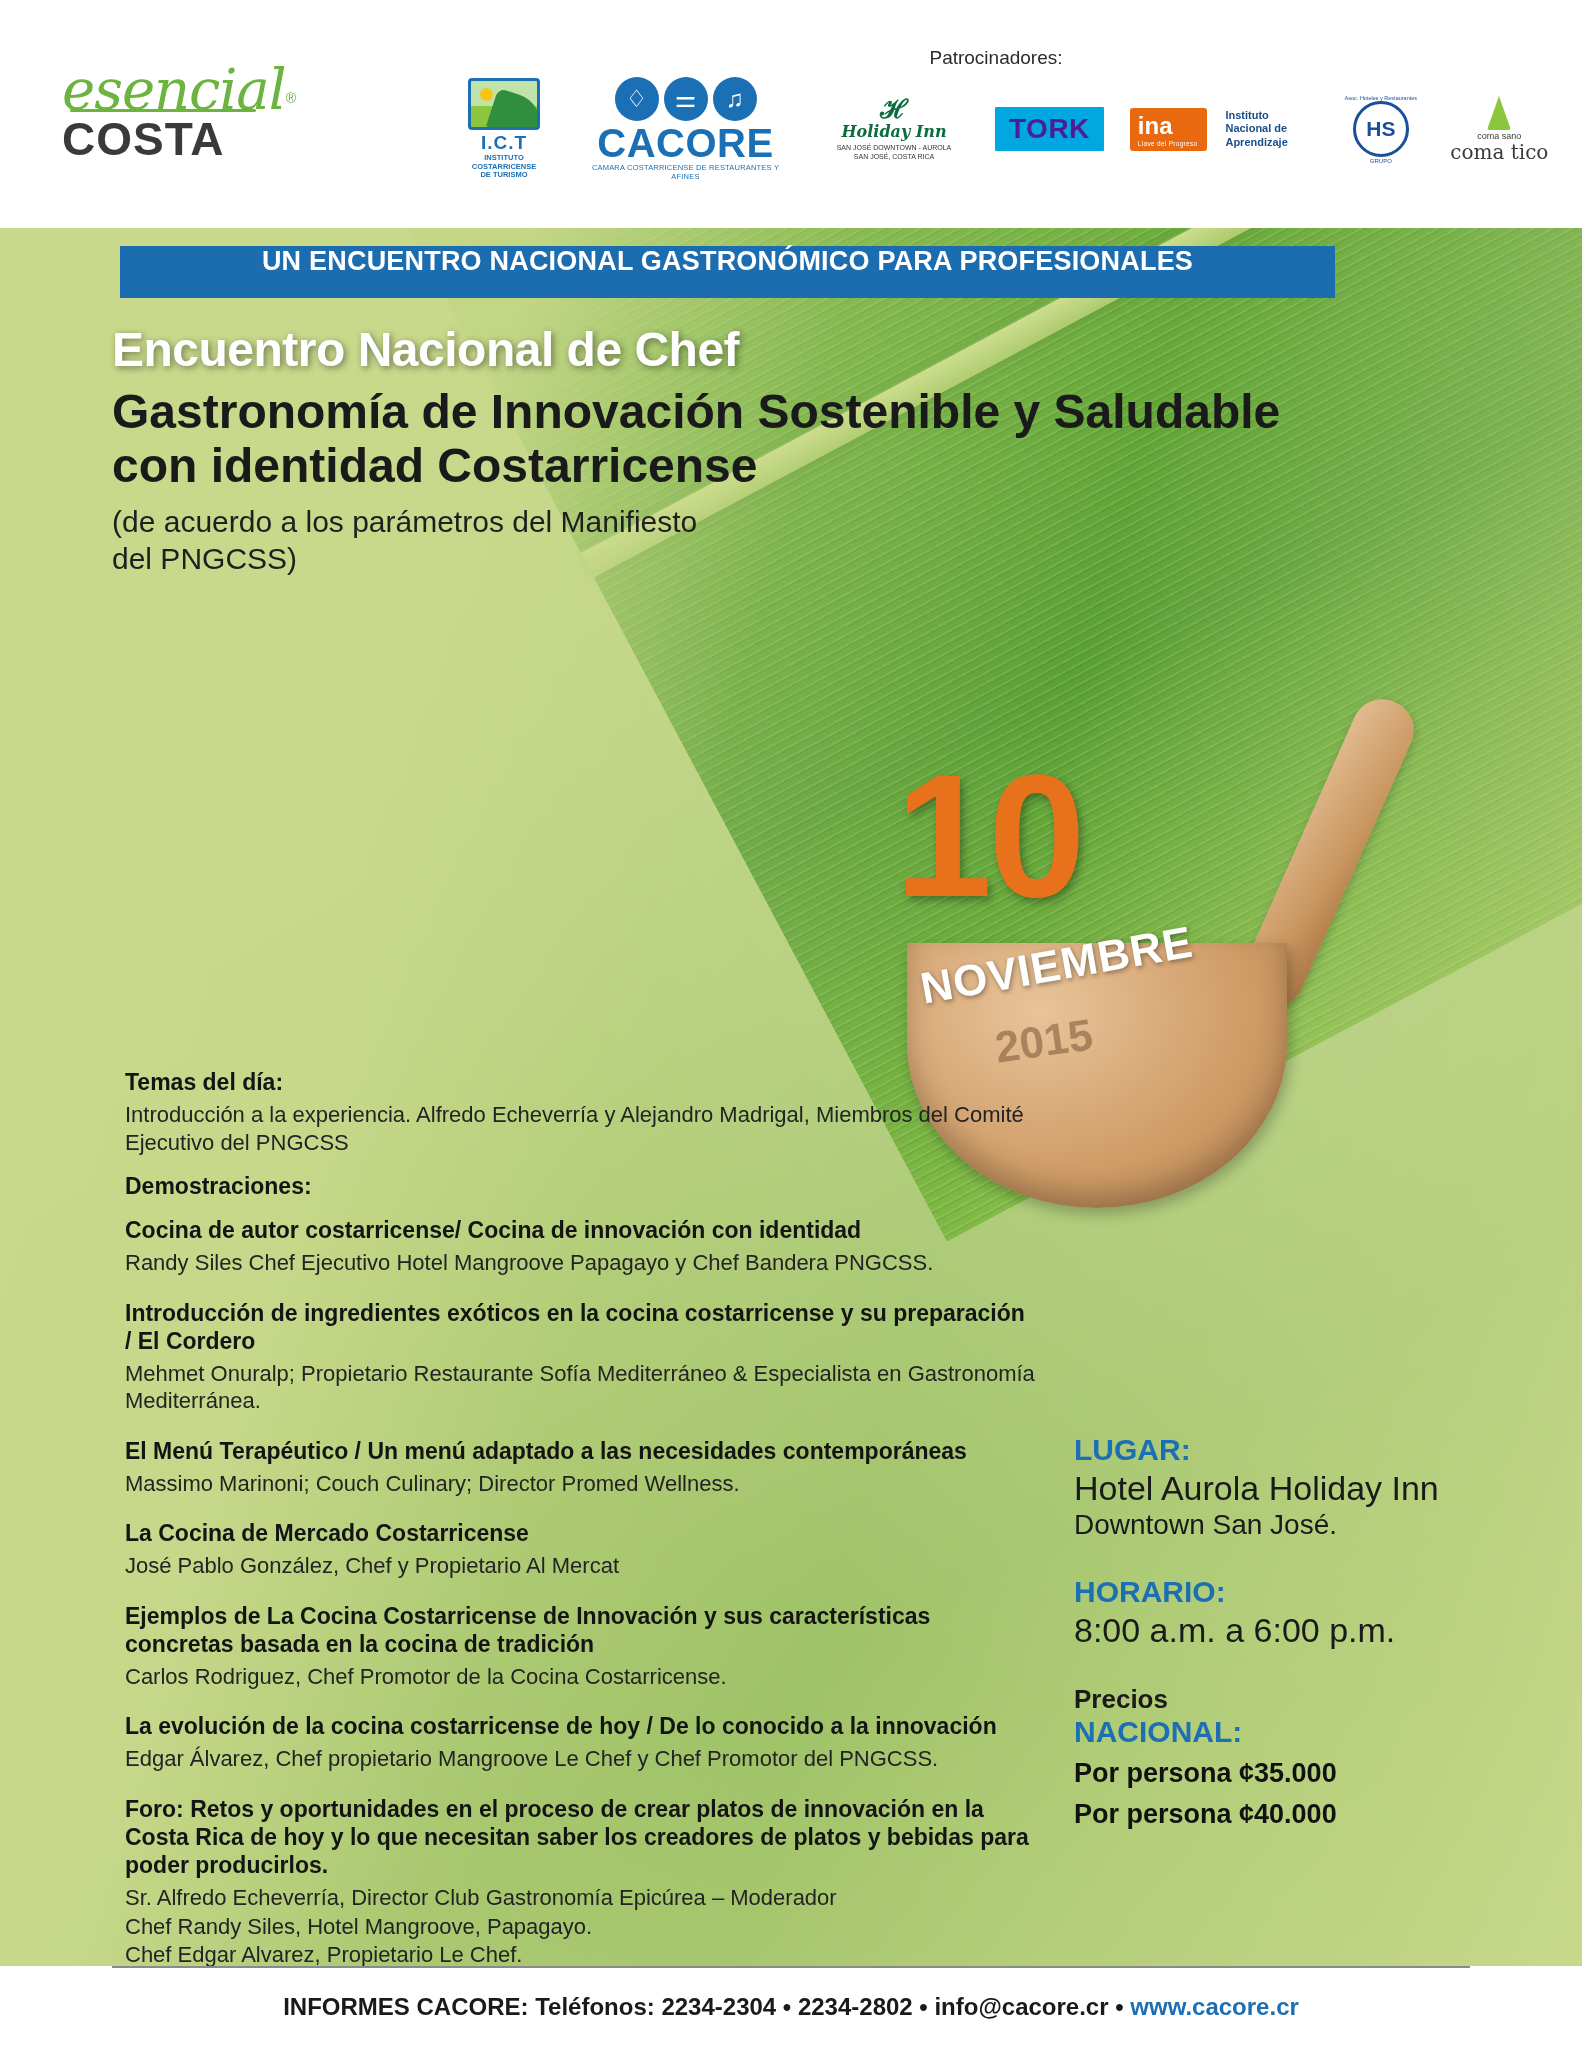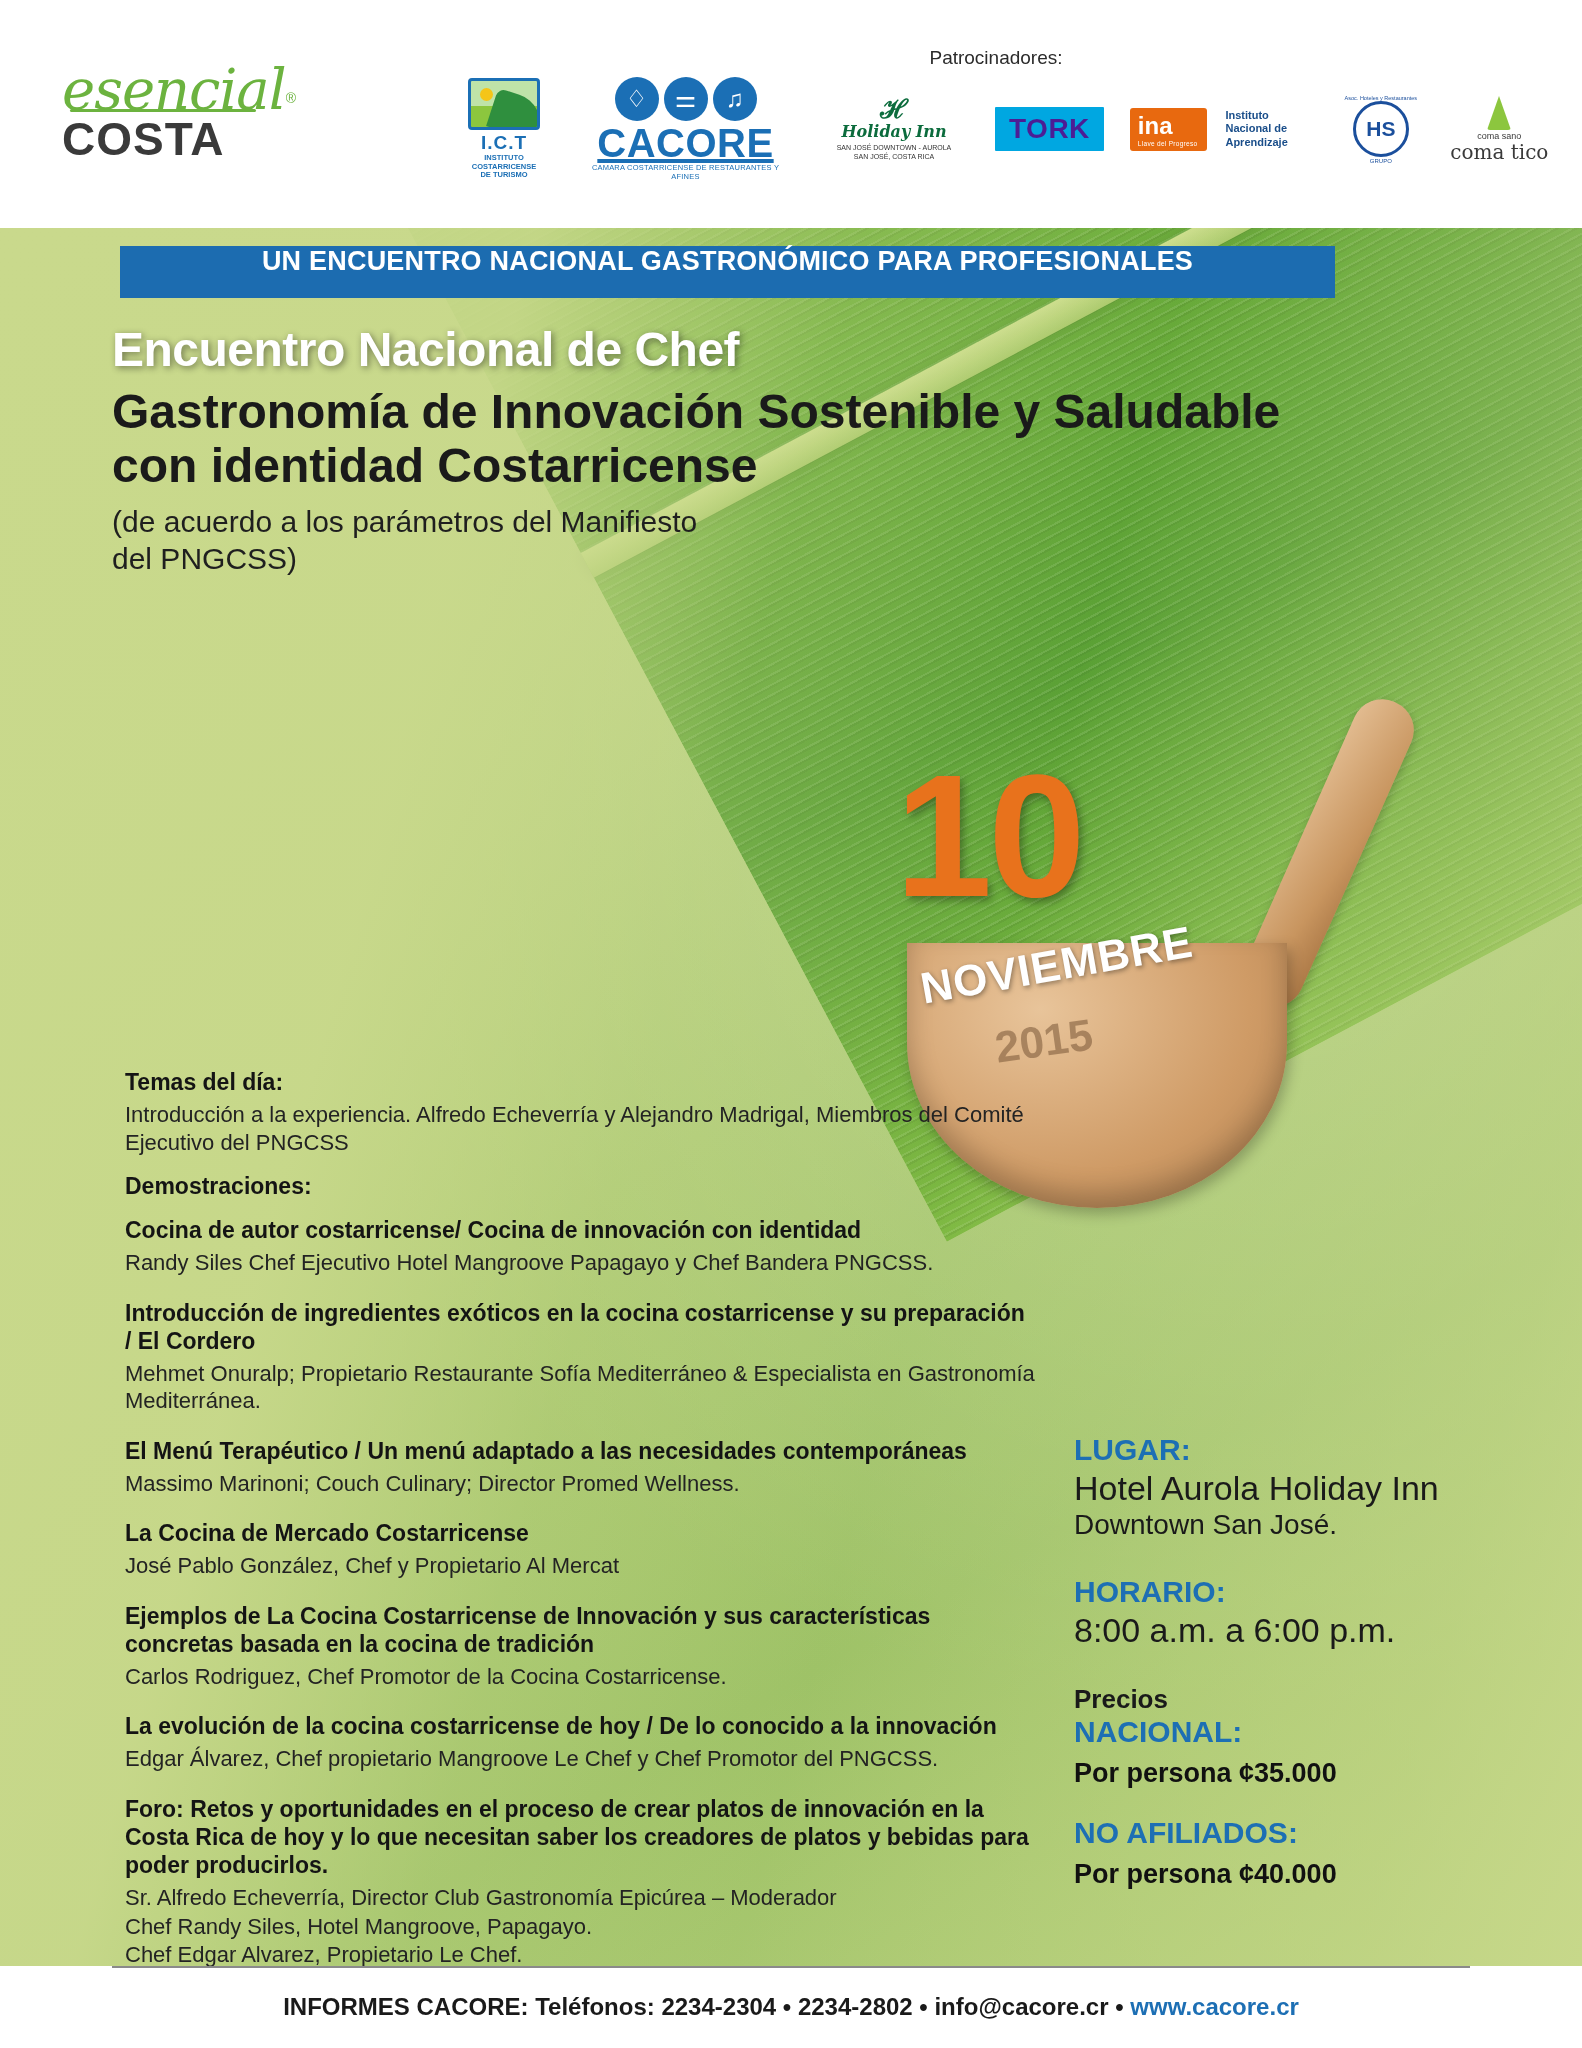--- a/index.html
+++ b/index.html
@@ -129,21 +129,21 @@
   .cacore { text-align:center; width: 215px; }
   .cacore .circles { display:flex; justify-content:center; gap:5px; }
   .cacore .c {
     width: 44px; height: 44px; border-radius: 50%;
     background: #1b6fb5; color:#fff;
     display:flex; align-items:center; justify-content:center;
     font-size: 24px;
   }
   .cacore .word {
     font-weight: bold; font-size: 40px; color: #1b6fb5;
-    letter-spacing: 0.5px; line-height: 1.0; margin-top: 2px; text-decoration: underline;
+    letter-spacing: 0.5px; line-height: 1.0; margin-top: 2px;
   }
   .cacore .sub { font-size: 7.5px; color: #1b6fb5; letter-spacing: .2px; }
 
   
   .holiday { text-align:center; width: 150px; }
   .holiday .hi {
     font-family: "DejaVu Serif", serif;
     font-style: italic; font-weight: bold;
     font-size: 16px; color: #0c6c3d;
   }
@@ -523,21 +523,20 @@
     <div class="val-big">Hotel Aurola Holiday Inn</div>
     <div class="val">Downtown San José.</div>
 
     <div class="lbl gap-l">HORARIO:</div>
     <div class="val-big">8:00 a.m. a 6:00 p.m.</div>
 
     <div class="price-lbl gap-l">Precios</div>
     <div class="lbl">NACIONAL:</div>
     <div class="price gap-s">Por persona ¢35.000</div>
 
-    <div class="lbl gap-m">NO AFILIADOS:</div>
     <div class="price gap-s">Por persona ¢40.000</div>
   </div>
 
   <div class="footer">
     <div class="rule"></div>
     <div class="txt">
       <span>INFORMES CACORE: Teléfonos: 2234-2304 • 2234-2802 • info@cacore.cr • </span><span class="web">www.cacore.cr</span>
     </div>
   </div>
 

